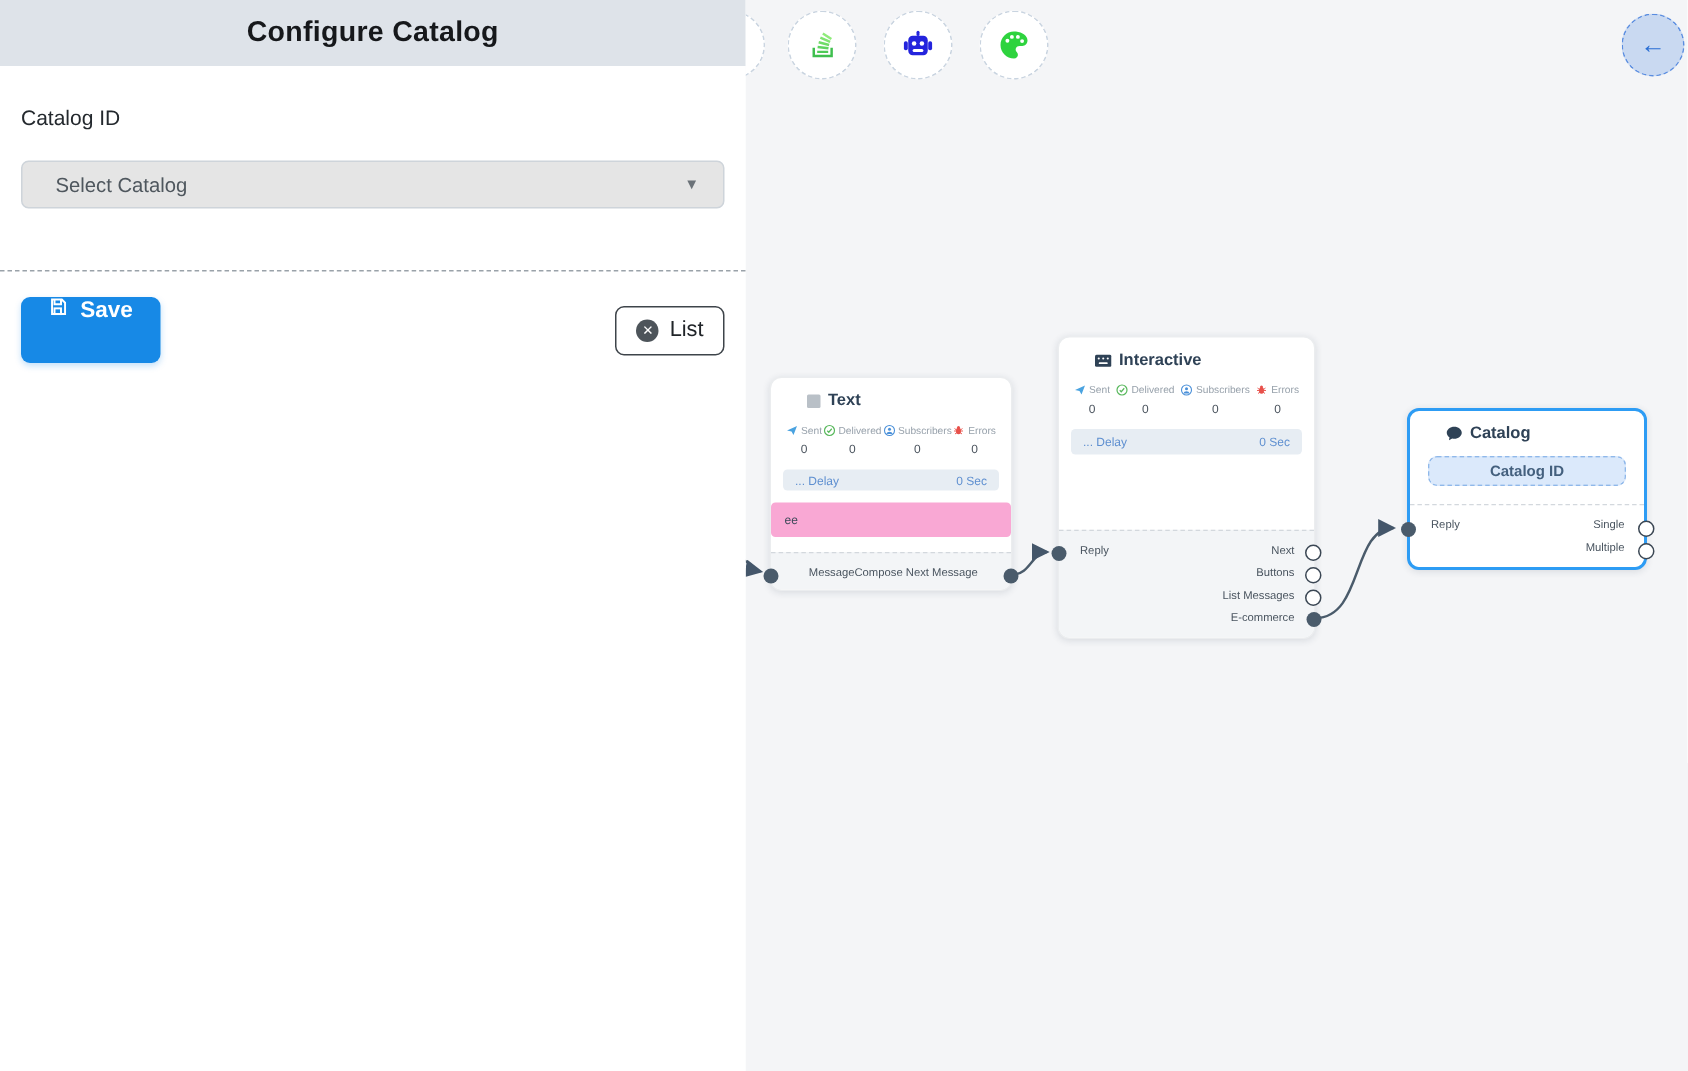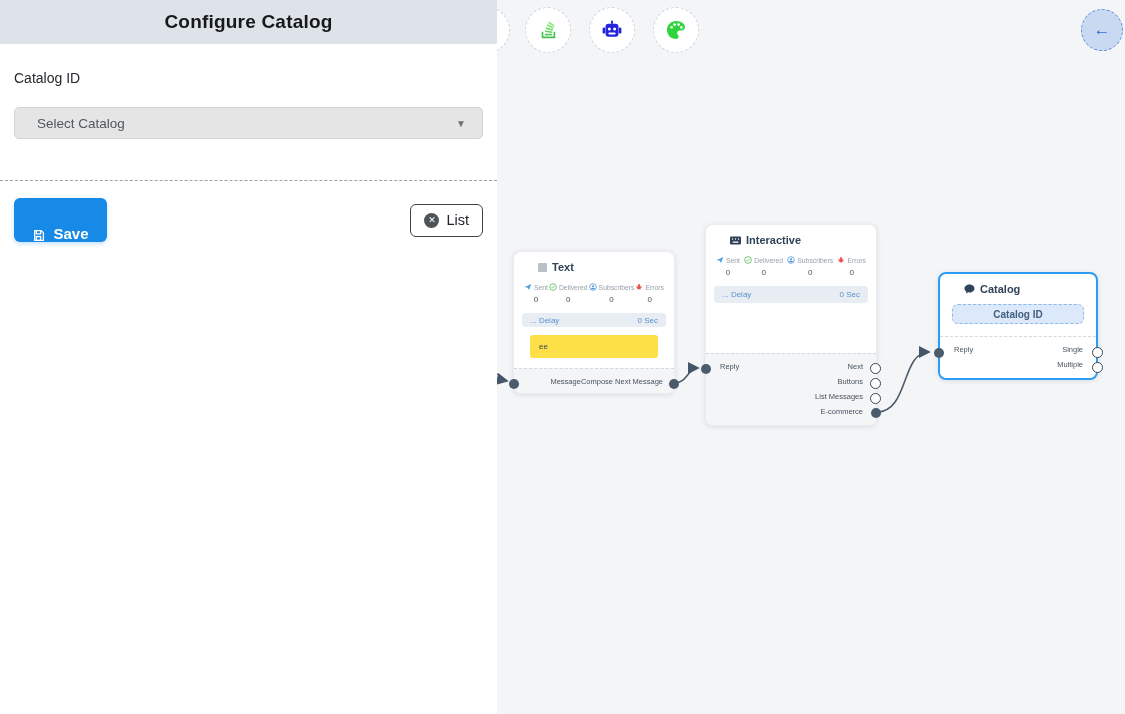--- a/index.html
+++ b/index.html
@@ -13,21 +13,21 @@
   .panel-title { font-size:19px; font-weight:bold; color:#16181b; letter-spacing:.2px; }
   .panel-body { padding:0 14px; }
   .field-label { display:block; margin-top:26px; font-size:14px; color:#24292e; }
   .select-box { margin-top:21px; height:32px; border:1px solid #ced4da; border-radius:5px;
     background:#e5e5e5; display:flex; align-items:center; padding:0 16px 0 22px; cursor:pointer; }
   .select-text { font-size:13.5px; color:#4f575e; flex:1; }
   .select-caret { color:#6b7278; font-size:10px; }
   .divider { margin:41px -14px 0; border:0; border-top:1px dashed #9aa2a9; }
   .actions { margin-top:17px; display:flex; align-items:center; justify-content:space-between; }
   .btn-save { width:93px; height:44px; background:#1789e6; border:0; border-radius:6px;
-    color:#fff; font-size:15px; font-weight:bold; display:flex; align-items:flex-end; justify-content:center;
+    color:#fff; font-size:15px; font-weight:bold; display:flex; align-items:flex-start; justify-content:center;
     gap:8px; cursor:pointer; box-shadow:0 2px 4px rgba(23,137,230,.25); font-family:inherit; }
   .btn-close { height:33px; padding:0 13px; background:#fff; border:1px solid #3e444a; border-radius:6px;
     font-size:14.5px; color:#212529; display:flex; align-items:center; gap:7px; cursor:pointer; font-family:inherit; }
   .close-x { width:15px; height:15px; border-radius:50%; background:#4d545a; color:#fff;
     font-size:9px; line-height:15px; text-align:center; display:inline-block; }
 
   
   .canvas { position:relative; flex:1; background:#f4f5f7; overflow:hidden; }
   .tool-circle { position:absolute; top:7px; width:46px; height:46px; border-radius:50%;
     background:#fff; border:1px dashed #c9d4e0; display:flex; align-items:center; justify-content:center; cursor:pointer; }
@@ -41,29 +41,29 @@
     box-shadow:0 1px 5px rgba(35,50,70,.12); display:flex; flex-direction:column; color:#2f4256; }
   .node-header { padding:9px 24px 3px; display:flex; align-items:center; gap:5px;
     font-size:11px; font-weight:600; color:#2f4256; }
   .stats { display:flex; justify-content:space-between; padding:7px 10px 0; }
   .stat { text-align:center; }
   .stat-top { display:flex; align-items:center; gap:2px; font-size:6.8px; color:#97a1ab; }
   .stat-val { margin-top:4px; font-size:8px; color:#49525c; text-align:center; }
   .delay-row { margin:9px 8px 0; height:17px; background:#e7edf3; border-radius:3px;
     display:flex; justify-content:space-between; align-items:center; padding:0 8px;
     font-size:8px; color:#5e8fd0; cursor:pointer; }
-  .msg-box { margin:8px 16px 10px; background:#fde047; border-radius:3px; padding:7px 9px;
+  .msg-box { margin:8px 0 10px; background:#f9a8d4; border-radius:3px; padding:7px 9px;
     font-size:8px; color:#3c4858; cursor:pointer; }
   .card-box { margin:7px 8px 11px; background:#fff; border:1px solid #d9dee3; border-radius:4px;
     padding:6px 9px; cursor:pointer; }
   .card-title { font-size:9px; color:#5e8fd0; }
   .card-text { margin-top:4px; font-size:9px; color:#37404a; }
   .node-footer { margin-top:auto; border-top:1px dashed #d3d8dd; background:#f3f5f7;
     border-radius:0 0 7px 7px; font-size:7.5px; color:#49545f; }
-  .footer-single { height:24px; display:flex; align-items:center; justify-content:flex-end; padding:0 11px 0 14px; }
+  .footer-single { height:24px; display:flex; align-items:center; justify-content:center; padding:0 11px 0 14px; }
   .io-row { height:15px; display:flex; align-items:center; justify-content:space-between; padding:0 13px 0 14px; }
   .io-row .spacer { visibility:hidden; }
   .footer-pad { padding:5px 0 6px; }
   .node-catalog { border:2px solid #2d9cf4; }
   .catalog-box { margin:6px 12px 12px; height:26px; background:#dbe9fb; border:1.5px dashed #8fb8ea;
     border-radius:6px; display:flex; align-items:center; justify-content:center;
     font-size:10px; font-weight:bold; color:#44607e; cursor:pointer; }
   .node-catalog .node-footer { background:#fff; }
 
   .handle { position:absolute; width:10px; height:10px; border-radius:50%; background:#4a5b6b; cursor:crosshair; }

